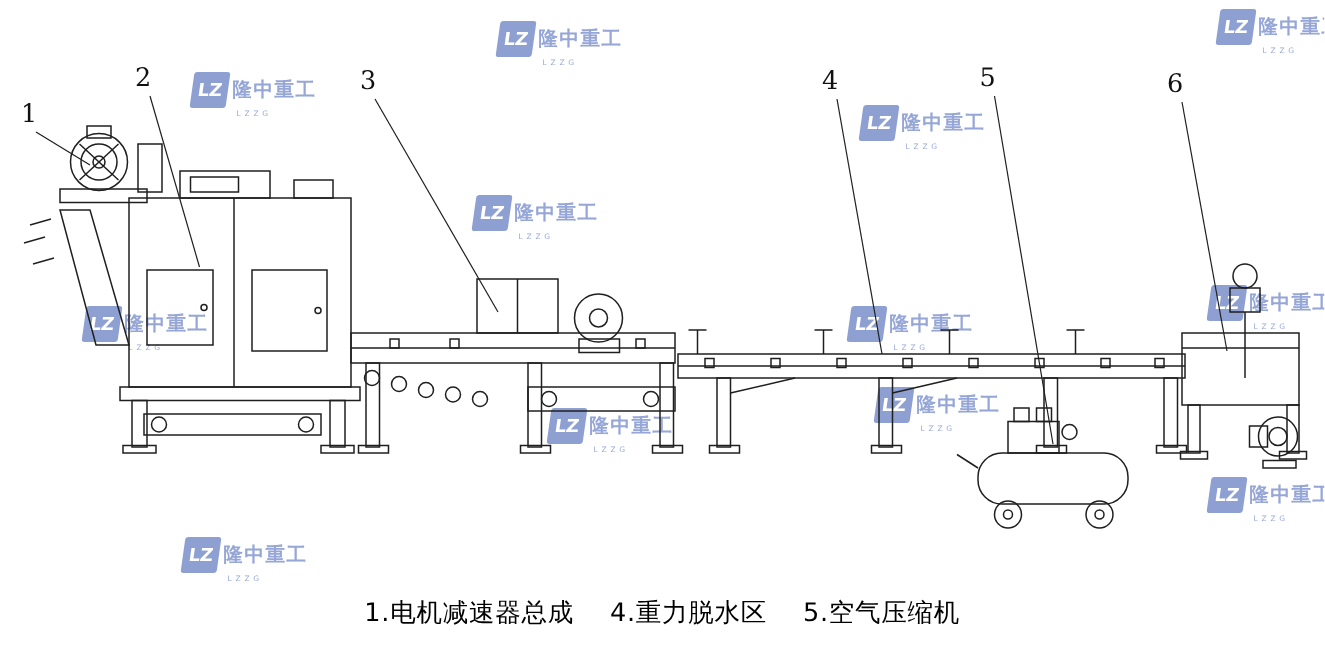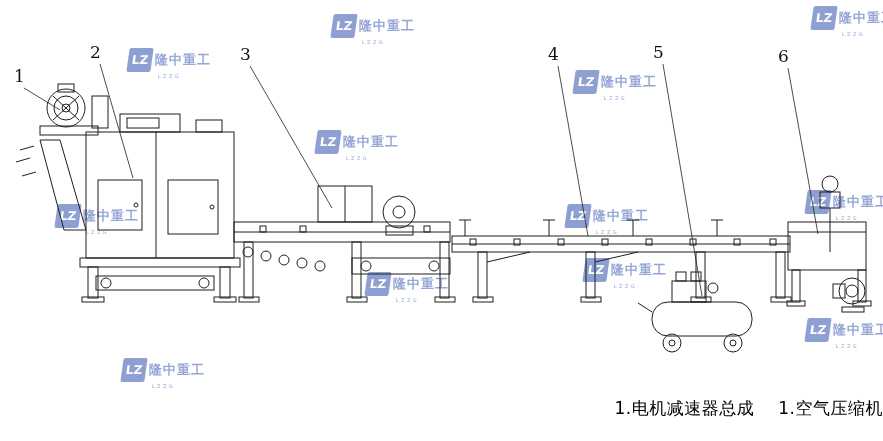--- a/index.html
+++ b/index.html
@@ -34,21 +34,21 @@
   
   .callout {
     position:absolute; z-index:3;
     font-family:"DejaVu Serif", serif;
     font-size:17px; color:#111111; line-height:1;
   }
 
   
   .caption {
     position:absolute; left:0; right:0; top:397px; z-index:3;
-    display:flex; justify-content:flex-end; gap:24px;
+    display:flex; justify-content:center; gap:24px;
     font-size:17px; color:#000000; white-space:nowrap;
   }
   .caption span { letter-spacing:.5px; }
 </style>
 </head>
 <body>
 
 <div class="stage">
 
   <div class="wm-layer">
@@ -279,16 +279,17 @@
 
   <div class="callout" style="left:14px;top:68px">1</div>
   <div class="callout" style="left:90px;top:44px">2</div>
   <div class="callout" style="left:240px;top:46px">3</div>
   <div class="callout" style="left:548px;top:46px">4</div>
   <div class="callout" style="left:653px;top:44px">5</div>
   <div class="callout" style="left:778px;top:48px">6</div>
 
   <div class="caption">
     <span>1.电机减速器总成</span>
-    <span>1.空气压缩机</span>
+    <span>4.重力脱水区</span>
+    <span>5.空气压缩机</span>
   </div>
 
 </div>
 
 </body></html>

